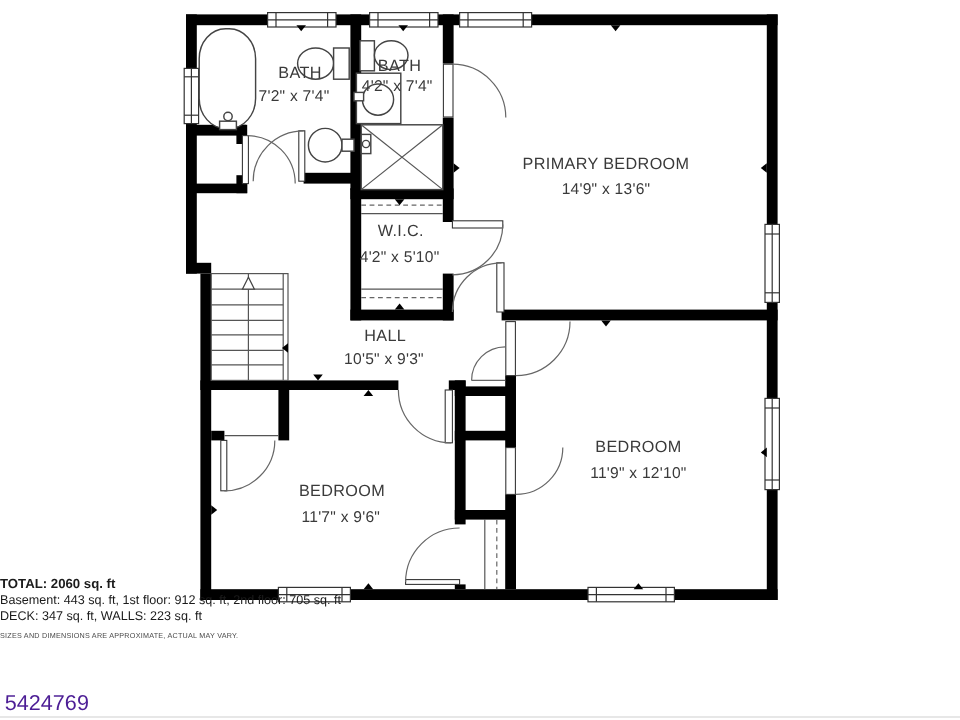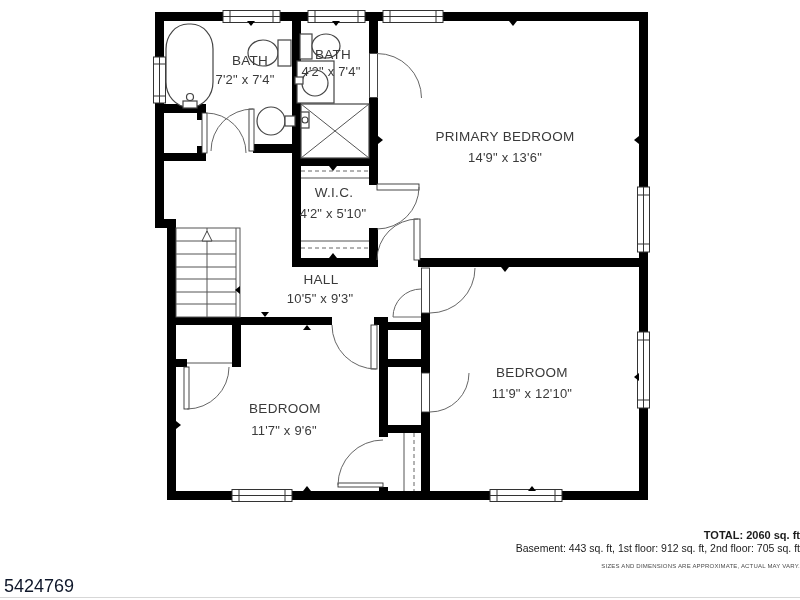--- a/index.html
+++ b/index.html
@@ -12,26 +12,26 @@
   .dash{stroke:#666;stroke-width:1;fill:none;stroke-dasharray:4 3;}
   .win{fill:#fff;stroke:#333;stroke-width:1;}
   .winl{stroke:#333;stroke-width:1;}
   .leaf{fill:#fff;stroke:#333;stroke-width:0.9;}
   .arc{fill:none;stroke:#666;stroke-width:1;}
   .mark{fill:#000;stroke:none;}
   .lbl{font-family:"Liberation Sans",sans-serif;font-size:13.5px;fill:#3a3a3a;
        text-anchor:middle;letter-spacing:.3px;}
   .dims{font-family:"Liberation Sans",sans-serif;font-size:13px;fill:#3a3a3a;
        text-anchor:middle;letter-spacing:.2px;}
-  .footer{position:absolute;left:0;top:528px;width:800px;text-align:right;
+  .footer{position:absolute;left:0;top:480px;width:800px;text-align:left;
           color:#1b1b1b;}
   .footer .total{font-size:11px;font-weight:bold;line-height:14px;}
   .footer .line{font-size:10.5px;line-height:13.5px;}
   .footer .disclaimer{font-size:6px;color:#4a4a4a;margin-top:7px;letter-spacing:.2px;}
-  .watermark{position:absolute;left:4px;top:576px;font-size:18px;color:#0f172a;}
+  .watermark{position:absolute;left:4px;top:576px;font-size:18px;color:#4c1d95;}
   .bottom-edge{position:absolute;left:0;top:597px;width:800px;height:1px;background:#d7d7d7;}
 </style>
 </head>
 <body>
 
 <svg width="800" height="600" viewBox="0 0 800 600">
 
   <g>
     <rect class="wall" x="155" y="12" width="493" height="9"></rect>
     <rect class="wall" x="639" y="12" width="9" height="488"></rect>
@@ -251,17 +251,18 @@
     <text class="lbl" x="285" y="413">BEDROOM</text>
     <text class="dims" x="284" y="435">11'7" x 9'6"</text>
     <text class="lbl" x="532" y="377">BEDROOM</text>
     <text class="dims" x="532" y="398">11'9" x 12'10"</text>
   </g>
 </svg>
 
 <div class="footer">
   <div class="total">TOTAL: 2060 sq. ft</div>
   <div class="line">Basement: 443 sq. ft, 1st floor: 912 sq. ft, 2nd floor: 705 sq. ft</div>
+  <div class="line">DECK: 347 sq. ft, WALLS: 223 sq. ft</div>
   <div class="disclaimer">SIZES AND DIMENSIONS ARE APPROXIMATE, ACTUAL MAY VARY.</div>
 </div>
 
 <div class="watermark">5424769</div>
 <div class="bottom-edge"></div>
 
 </body></html>

